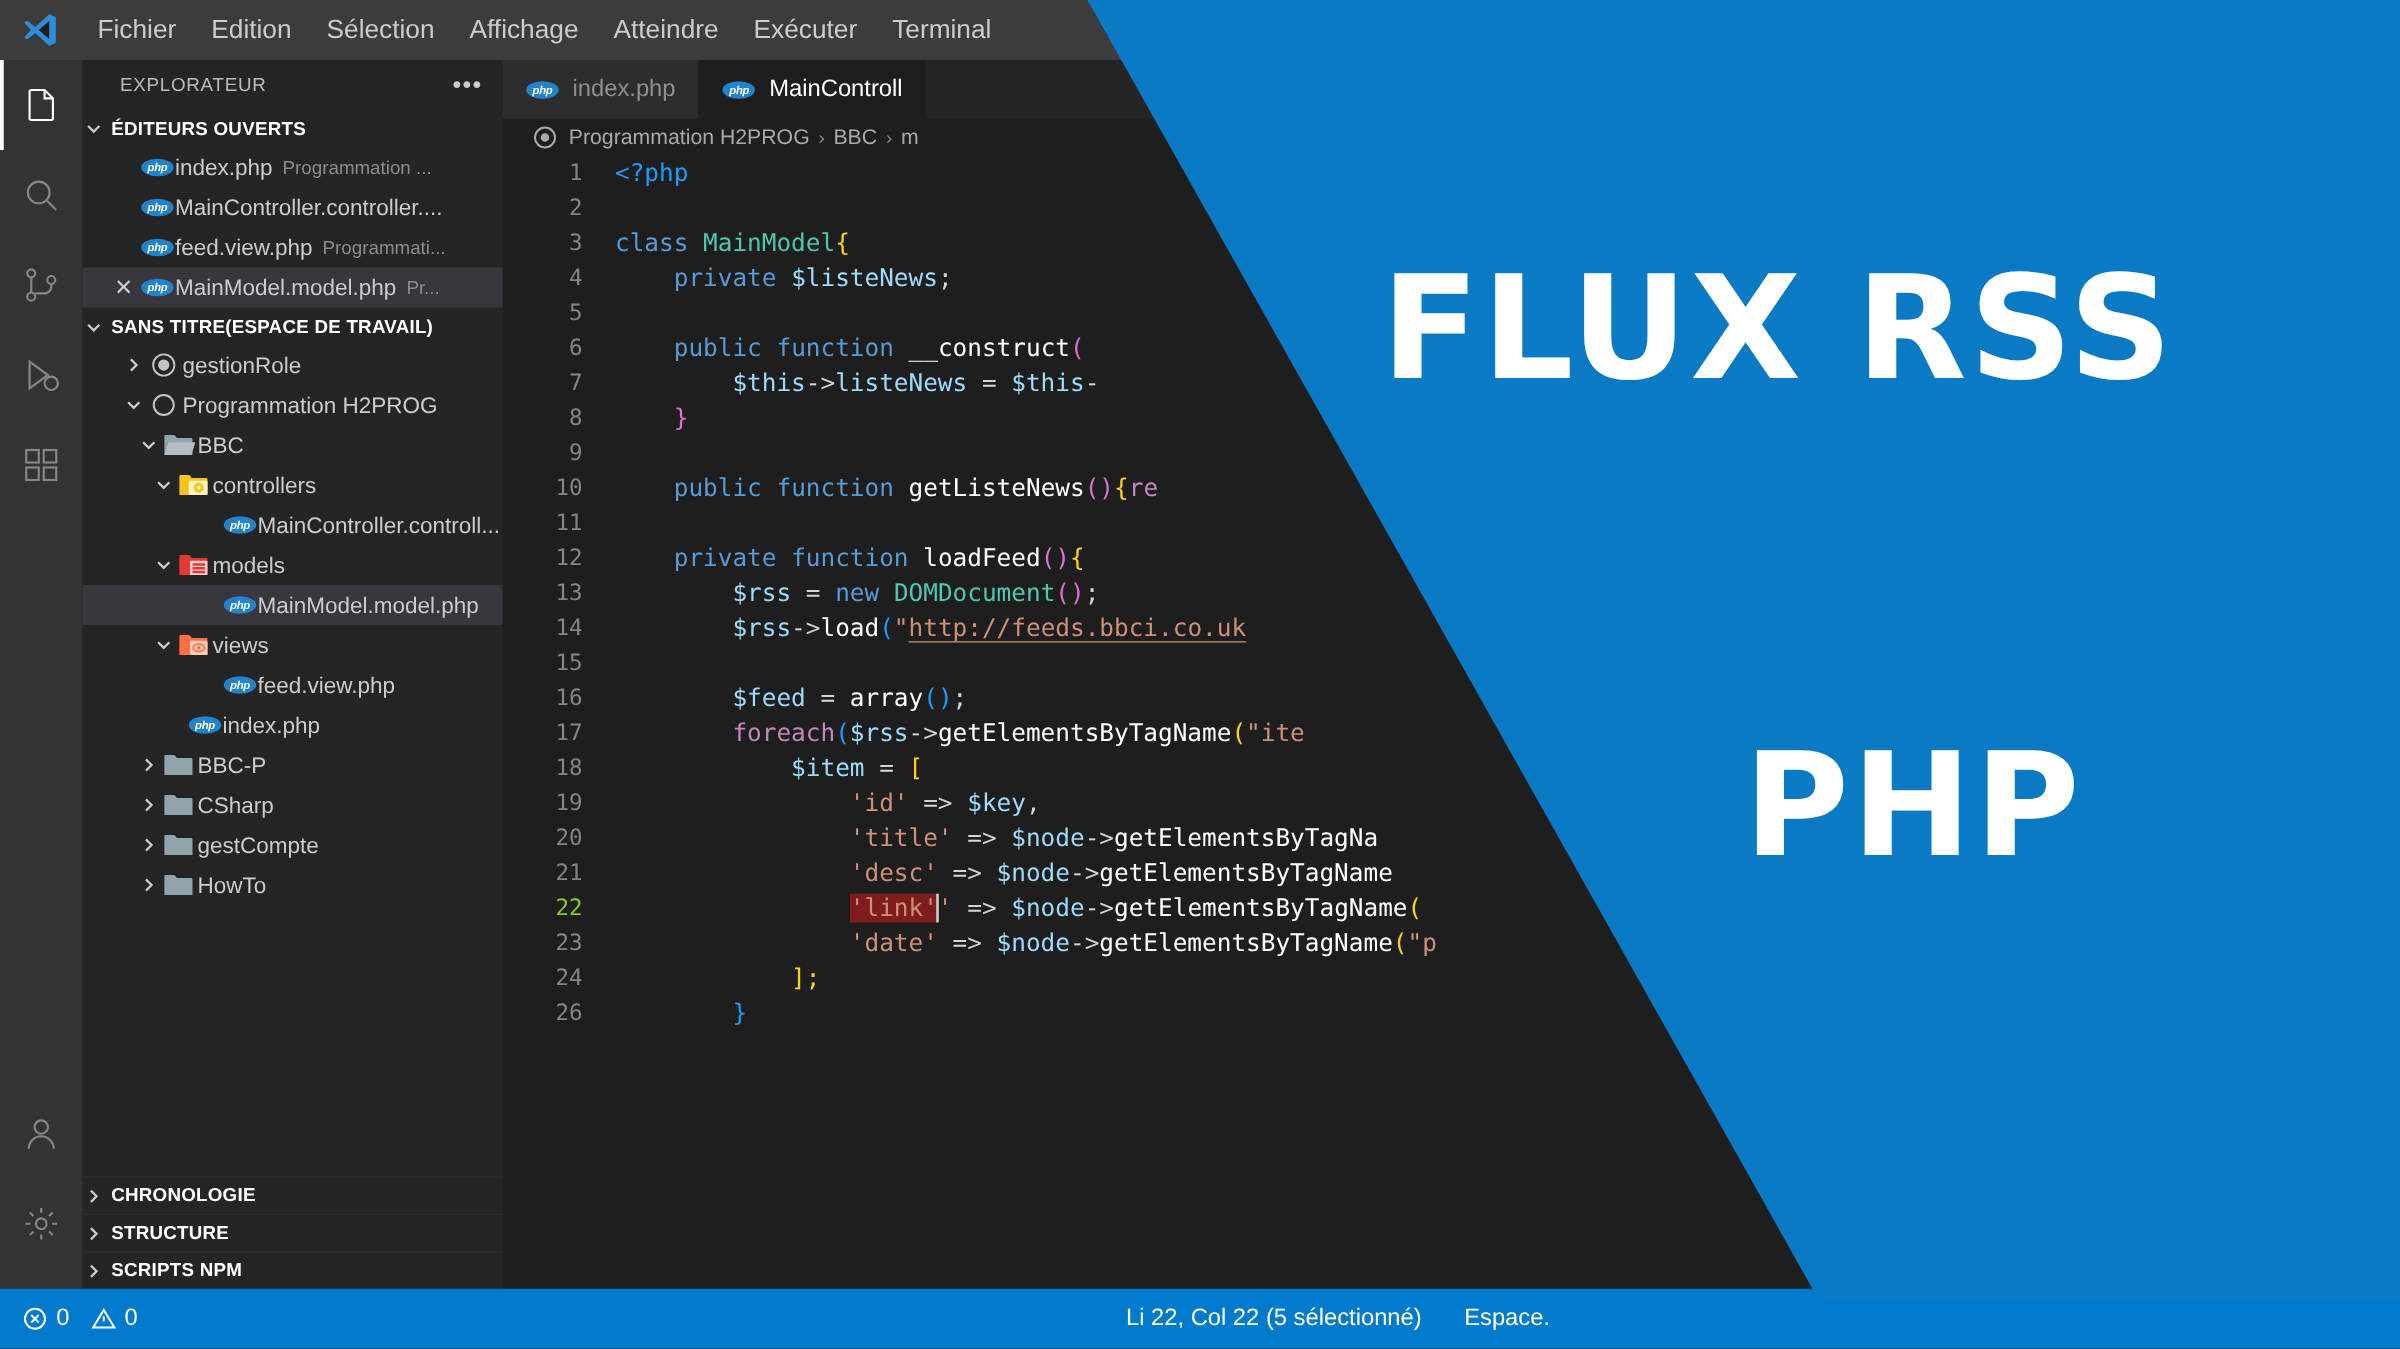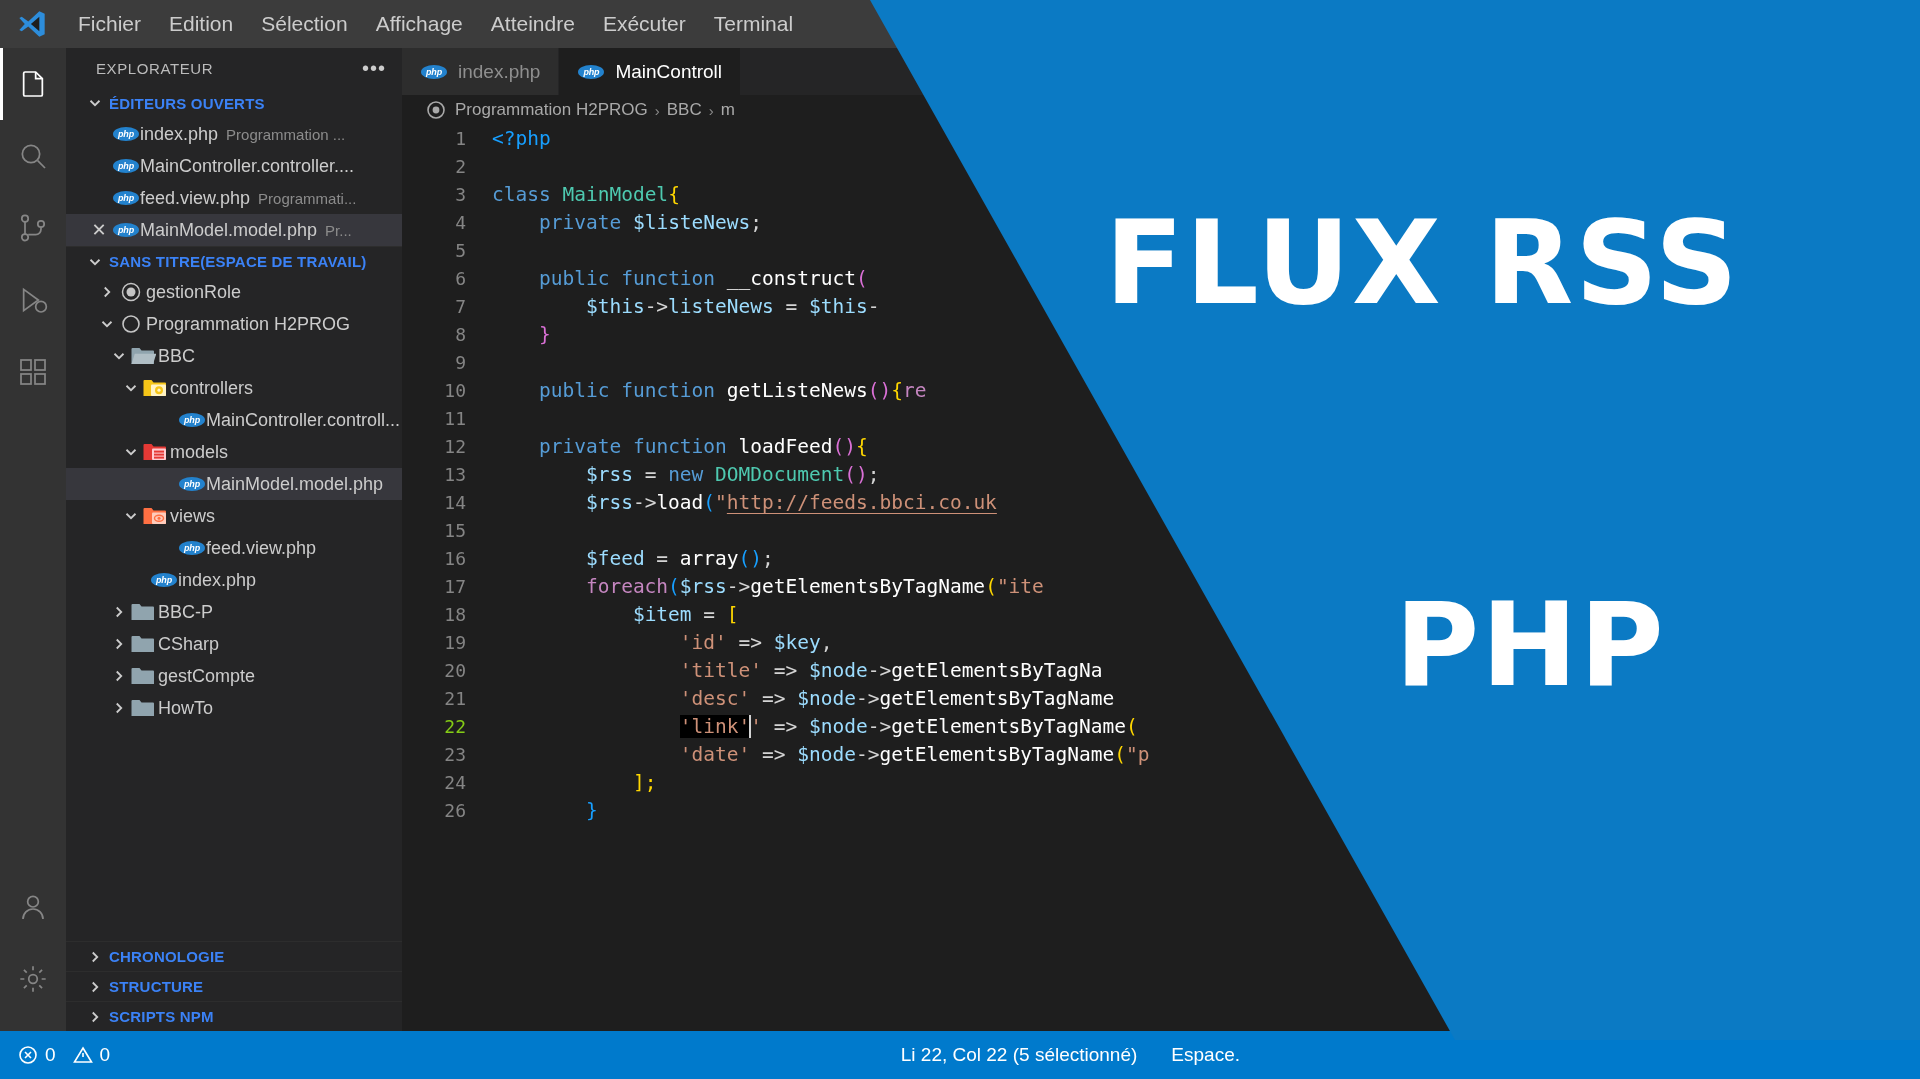--- a/index.html
+++ b/index.html
@@ -45,22 +45,22 @@
     background:#252526; z-index:3; display:flex; flex-direction:column;
   }
   .sb-title {
     height:40px; display:flex; align-items:center; justify-content:space-between;
     padding:0 16px 0 30px;
   }
   .sb-title-text { color:#bbbbbb; font-size:15px; letter-spacing:.6px; }
   .sb-dots { color:#cccccc; font-size:20px; letter-spacing:1px; line-height:10px; }
 
   .section-head {
-    height:30px; display:flex; align-items:center; gap:5px; padding-left:20px;
-    color:#3b82f6; font-size:15px; font-weight:bold; letter-spacing:.2px;
+    height:30px; display:flex; align-items:center; gap:5px; padding-left:0;
+    color:#ffffff; font-size:15px; font-weight:bold; letter-spacing:.2px;
     border-top:1px solid #2d2d2d;
   }
   .section-head.first { border-top:none; }
   .chev { width:18px; height:18px; flex:none; color:#cccccc; }
   .chev svg { width:18px; height:18px; fill:none; stroke:currentColor; stroke-width:1.6; }
 
   .row {
     height:32px; display:flex; align-items:center; font-size:18px; color:#cccccc;
     white-space:nowrap; overflow:hidden; padding-right:6px;
   }
@@ -120,21 +120,21 @@
   .t-kw    { color:#569cd6; }
   .t-kw2   { color:#c586c0; }
   .t-cls   { color:#4ec9b0; }
   .t-fn    { color:#ffffff; }
   .t-var   { color:#9cdcfe; }
   .t-str   { color:#ce9178; }
   .t-b1    { color:#ffd700; }
   .t-b2    { color:#da70d6; }
   .t-b3    { color:#179fff; }
   .t-link  { color:#ce9178; text-decoration:underline; text-underline-offset:4px; }
-  .sel     { background:#000000;text-align:right; }
+  .sel     { background:#7f1d1d;text-align:right; }
   .caret   { display:inline-block; width:2px; height:23px; background:#d4d4d4;
              vertical-align:-5px; margin:0 -1px; }
 
   
   .statusbar {
     position:absolute; left:0; bottom:0; width:1920px; height:48px;
     background:#007acc; color:#ffffff; display:flex; align-items:center;
     font-size:19px; z-index:6;
   }
   .sb-left { display:flex; align-items:center; gap:8px; padding-left:18px; }

